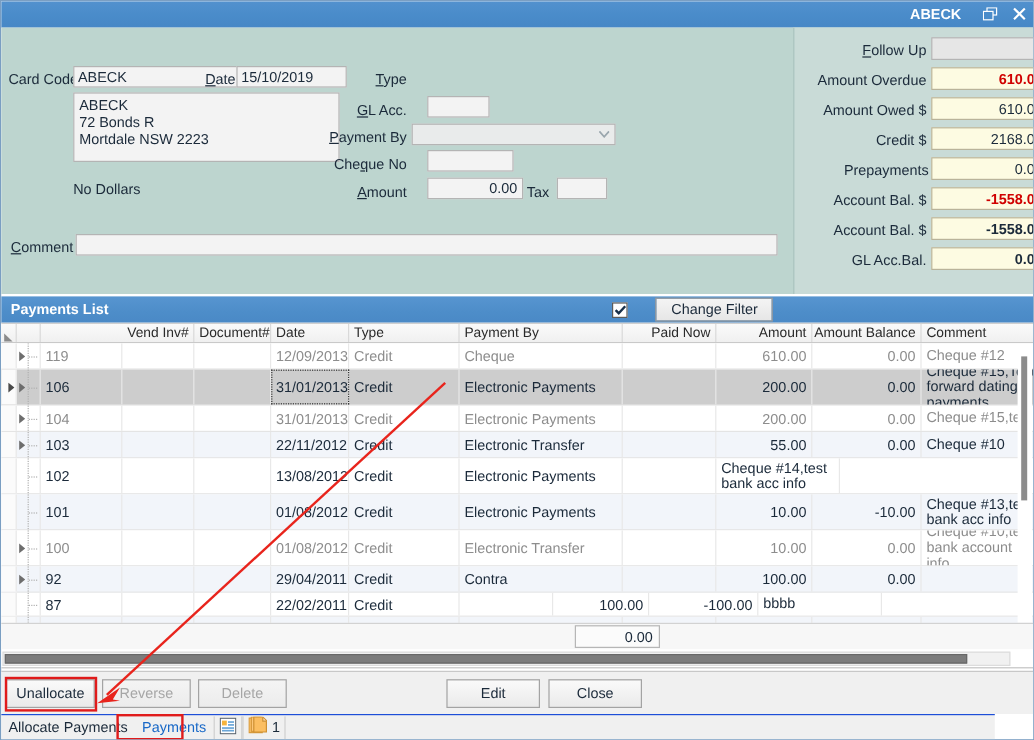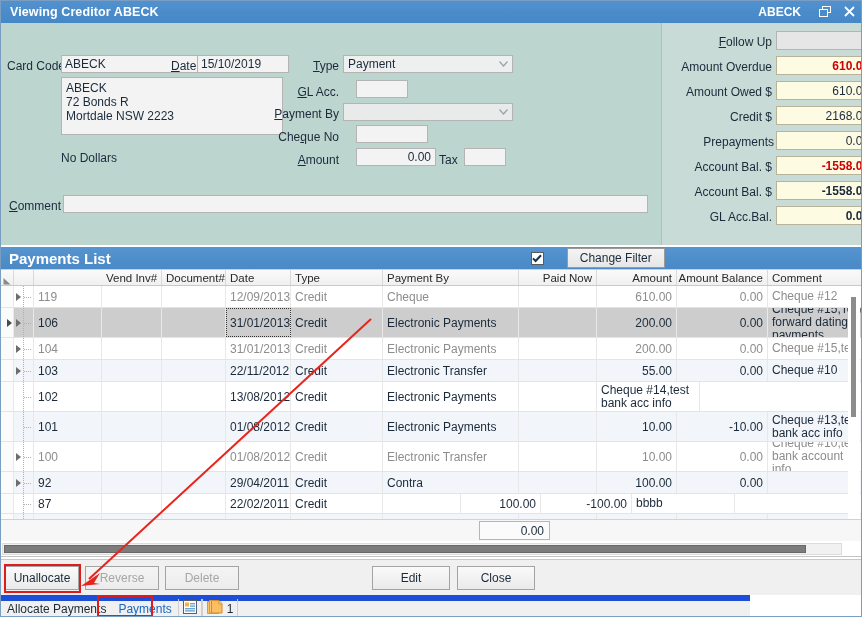--- a/index.html
+++ b/index.html
@@ -99,21 +99,21 @@
   .rfld.red { color: #d00000; font-weight: bold; }
   .rfld.plainbox { background: #e6e6e6; border: 1px solid #b4b4b4; }
   .rlbl { position: absolute; text-align: right; font-size: 12px; white-space: nowrap; }
 
   
   .listhdr {
     position: absolute; left: 0; top: 246px; width: 860px; height: 22px;
     background: linear-gradient(to bottom, #5795d0 0%, #4d8dc9 60%, #4a89c6 100%);
     display: flex; align-items: center;
   }
-  .listhdr .t { color: #fff; font-weight: bold; font-size: 15px; padding-left: 8px; }
+  .listhdr .t { color: #fff; font-weight: bold; font-size: 12px; padding-left: 8px; }
   .listhdr .mid { margin-left: 420px; display: flex; align-items: center; }
   .chk {
     width: 13px; height: 13px; background: #fff; border: 1px solid #5b5b5b;
     display: flex; align-items: center; justify-content: center; margin-right: 5px;
   }
   .chk svg { display: block; }
   .chklabel { color: #fff; font-weight: bold; font-size: 12px; }
   .filterbtn {
     margin-left: 18px;
     height: 20px; padding: 0 12px;
@@ -222,41 +222,40 @@
     font-size: 12px; color: #1b2a3a;
     display: flex; align-items: center; justify-content: center;
   }
   .btn.disabled { color: #a6a6a6; background: linear-gradient(to bottom,#f4f4f4,#ececec); }
   .redbox {
     position: absolute; border: 2px solid #e01b1b; pointer-events: none;
   }
 
   
   .statusbar {
-    position: absolute; left: 0; top: 594px; width: 749px; height: 21px;
-    background: #f0f0f0; border-top: 6px solid #1d4ed8;
+    position: absolute; left: 0; top: 594px; width: 828px; height: 21px;
+    background: #f0f0f0; border-top: 1px solid #1d4ed8;
     display: flex; align-items: center;
   }
   .stitem { font-size: 12px; color: #1b2a3a; padding: 0 6px; }
   .stitem.link { color: #1868c7; }
   .sbox {
     height: 19px; border-left: 1px solid #cfcfcf; border-right: 1px solid #cfcfcf;
     display: flex; align-items: center; padding: 0 4px; gap: 4px;
   }
 
   
   .arrowsvg { position: absolute; left: 0; top: 0; width: 862px; height: 617px; pointer-events: none; }
 </style>
 </head>
 <body>
 
 <div id="app">
 
   <div class="titlebar">
-    <div class="ttl">Viewing Creditor ABECK</div>
     <div class="spacer"></div>
     <div class="rlabel">ABECK</div>
     <div class="tbtn">
       <svg width="13" height="12" viewBox="0 0 13 12">
         <rect x="3.5" y="0.5" width="8" height="6" fill="none" stroke="#ffffff"></rect>
         <rect x="0.5" y="3.5" width="8" height="7" fill="#4a8cca" stroke="#ffffff"></rect>
       </svg>
     </div>
     <div class="tbtn">
       <svg width="13" height="12" viewBox="0 0 13 12">
@@ -278,28 +277,20 @@
 72 Bonds R
 Mortdale NSW 2223</div>
       </div>
 
     <div class="statictext" style="left:60px; top:128px;">No Dollars</div>
 
     <div class="lbl" style="left:8px; top:176px;"><u>C</u>omment</div>
     <div class="fld" style="left:62px; top:172px; width:585px;"></div>
 
     <div class="lbl" style="left:290px; top:36px; width:48px;"><u>T</u>ype</div>
-    <div class="combo" style="left:342px; top:32px; width:170px;">
-      <span>Payment</span>
-      <span class="arrow">
-        <svg width="9" height="6" viewBox="0 0 9 6">
-            <path d="M0.5 0.5 L4.5 5 L8.5 0.5" stroke="#9aa6ad" stroke-width="1.4" fill="none"></path>
-          </svg>
-      </span>
-    </div>
 
     <div class="lbl" style="left:290px; top:62px; width:48px;"><u>G</u>L Acc.</div>
     <div class="fld" style="left:355px; top:57px; width:52px;"></div>
 
     <div class="lbl" style="left:268px; top:84px; width:70px;"><u>P</u>ayment By</div>
     <div class="combo" style="left:342px; top:80px; width:170px; background:#e9ebeb;">
       <span></span>
       <span class="arrow">
         <svg width="9" height="6" viewBox="0 0 9 6">
             <path d="M0.5 0.5 L4.5 5 L8.5 0.5" stroke="#9aa6ad" stroke-width="1.4" fill="none"></path>

